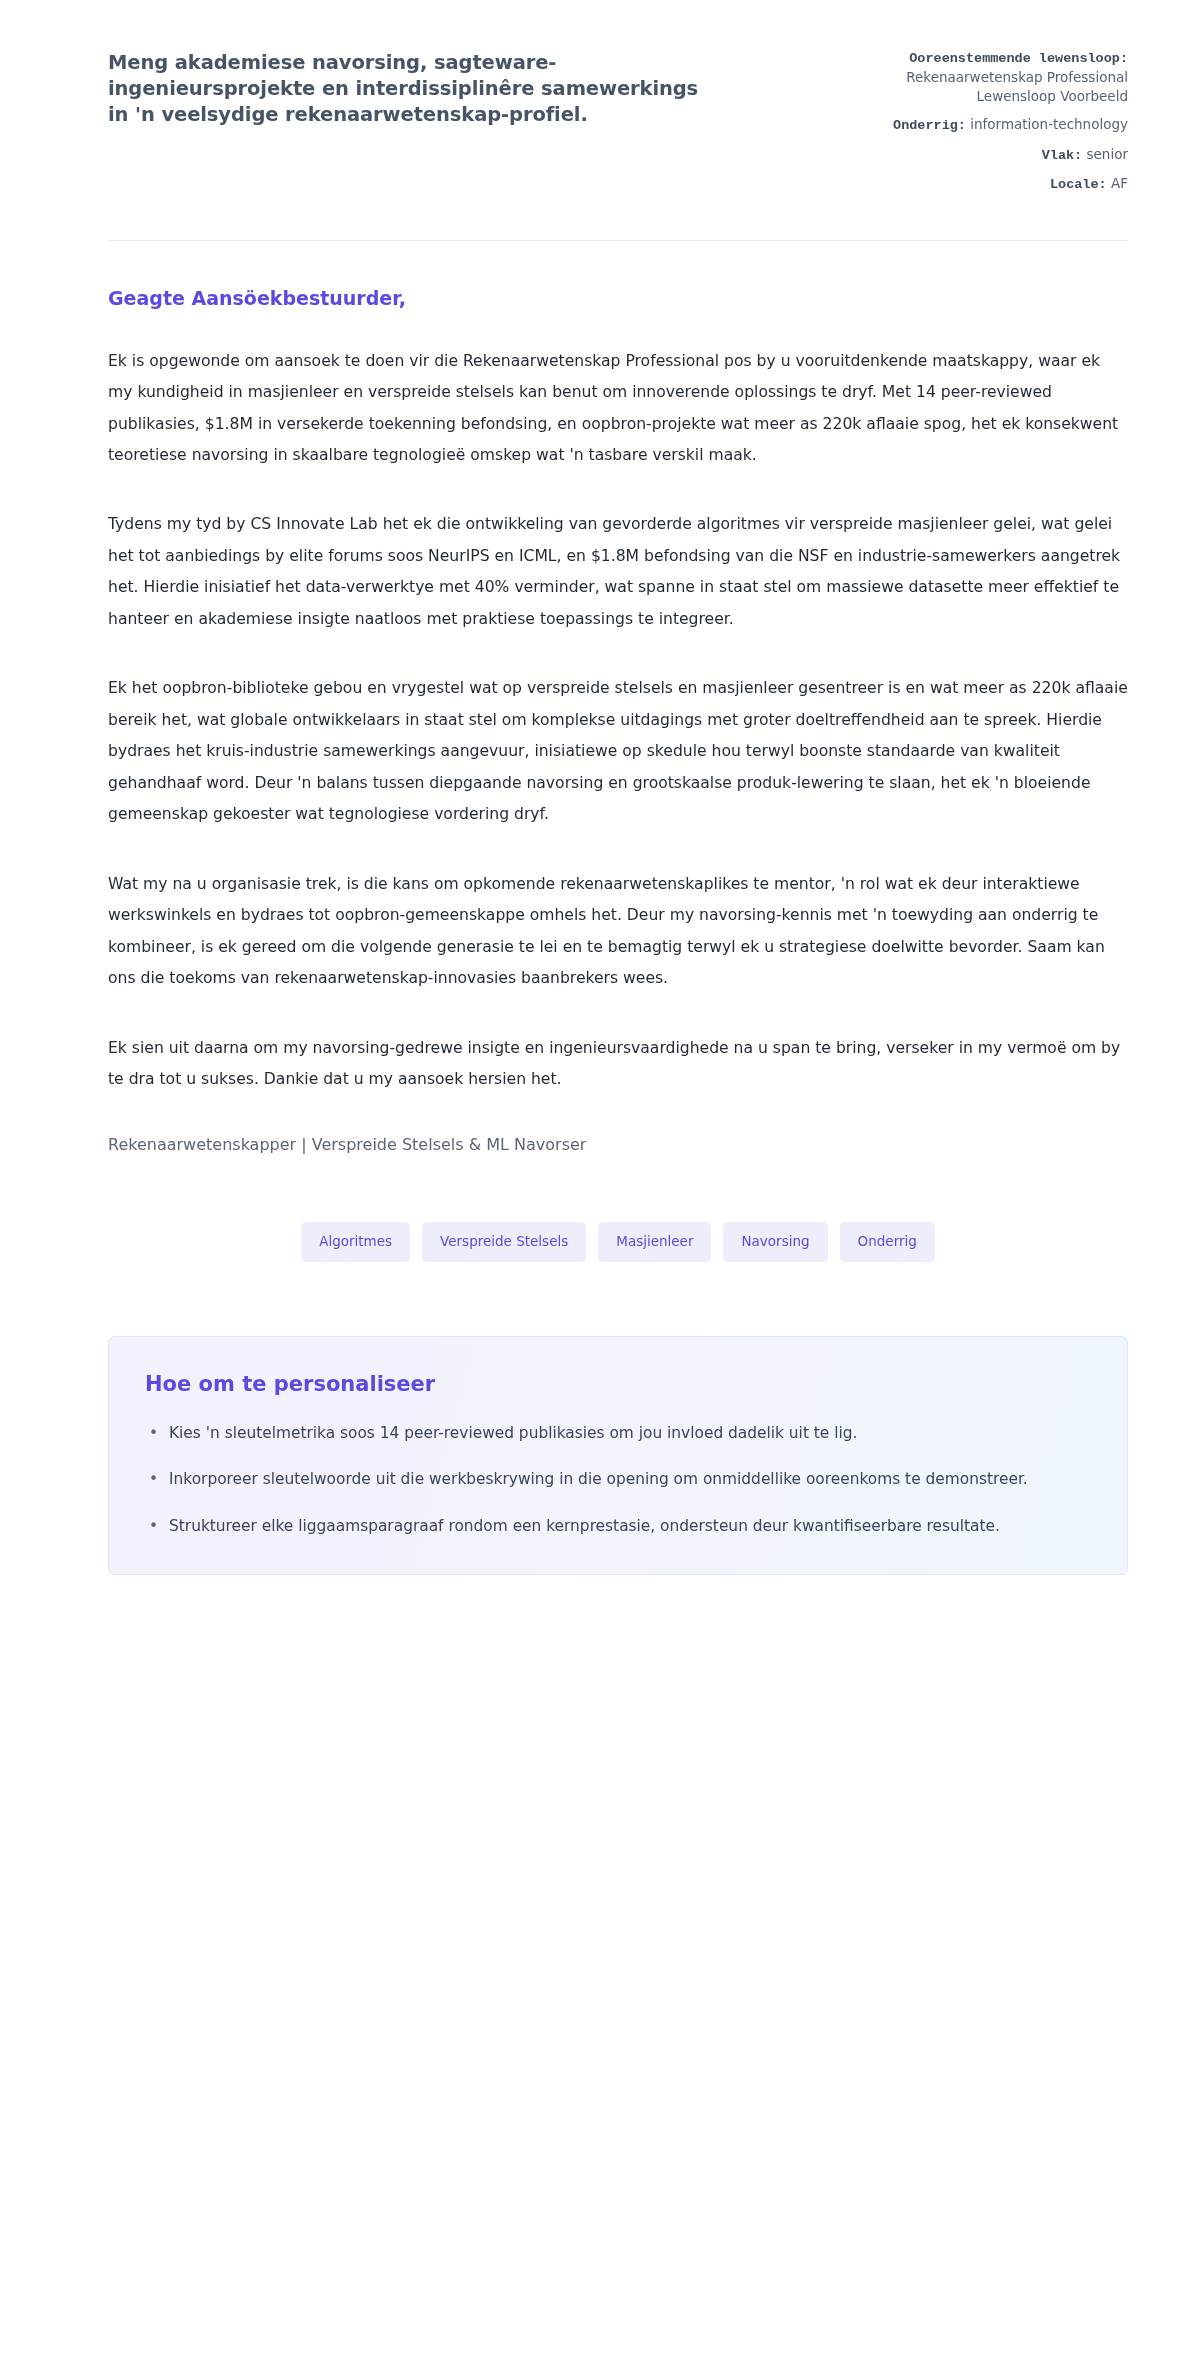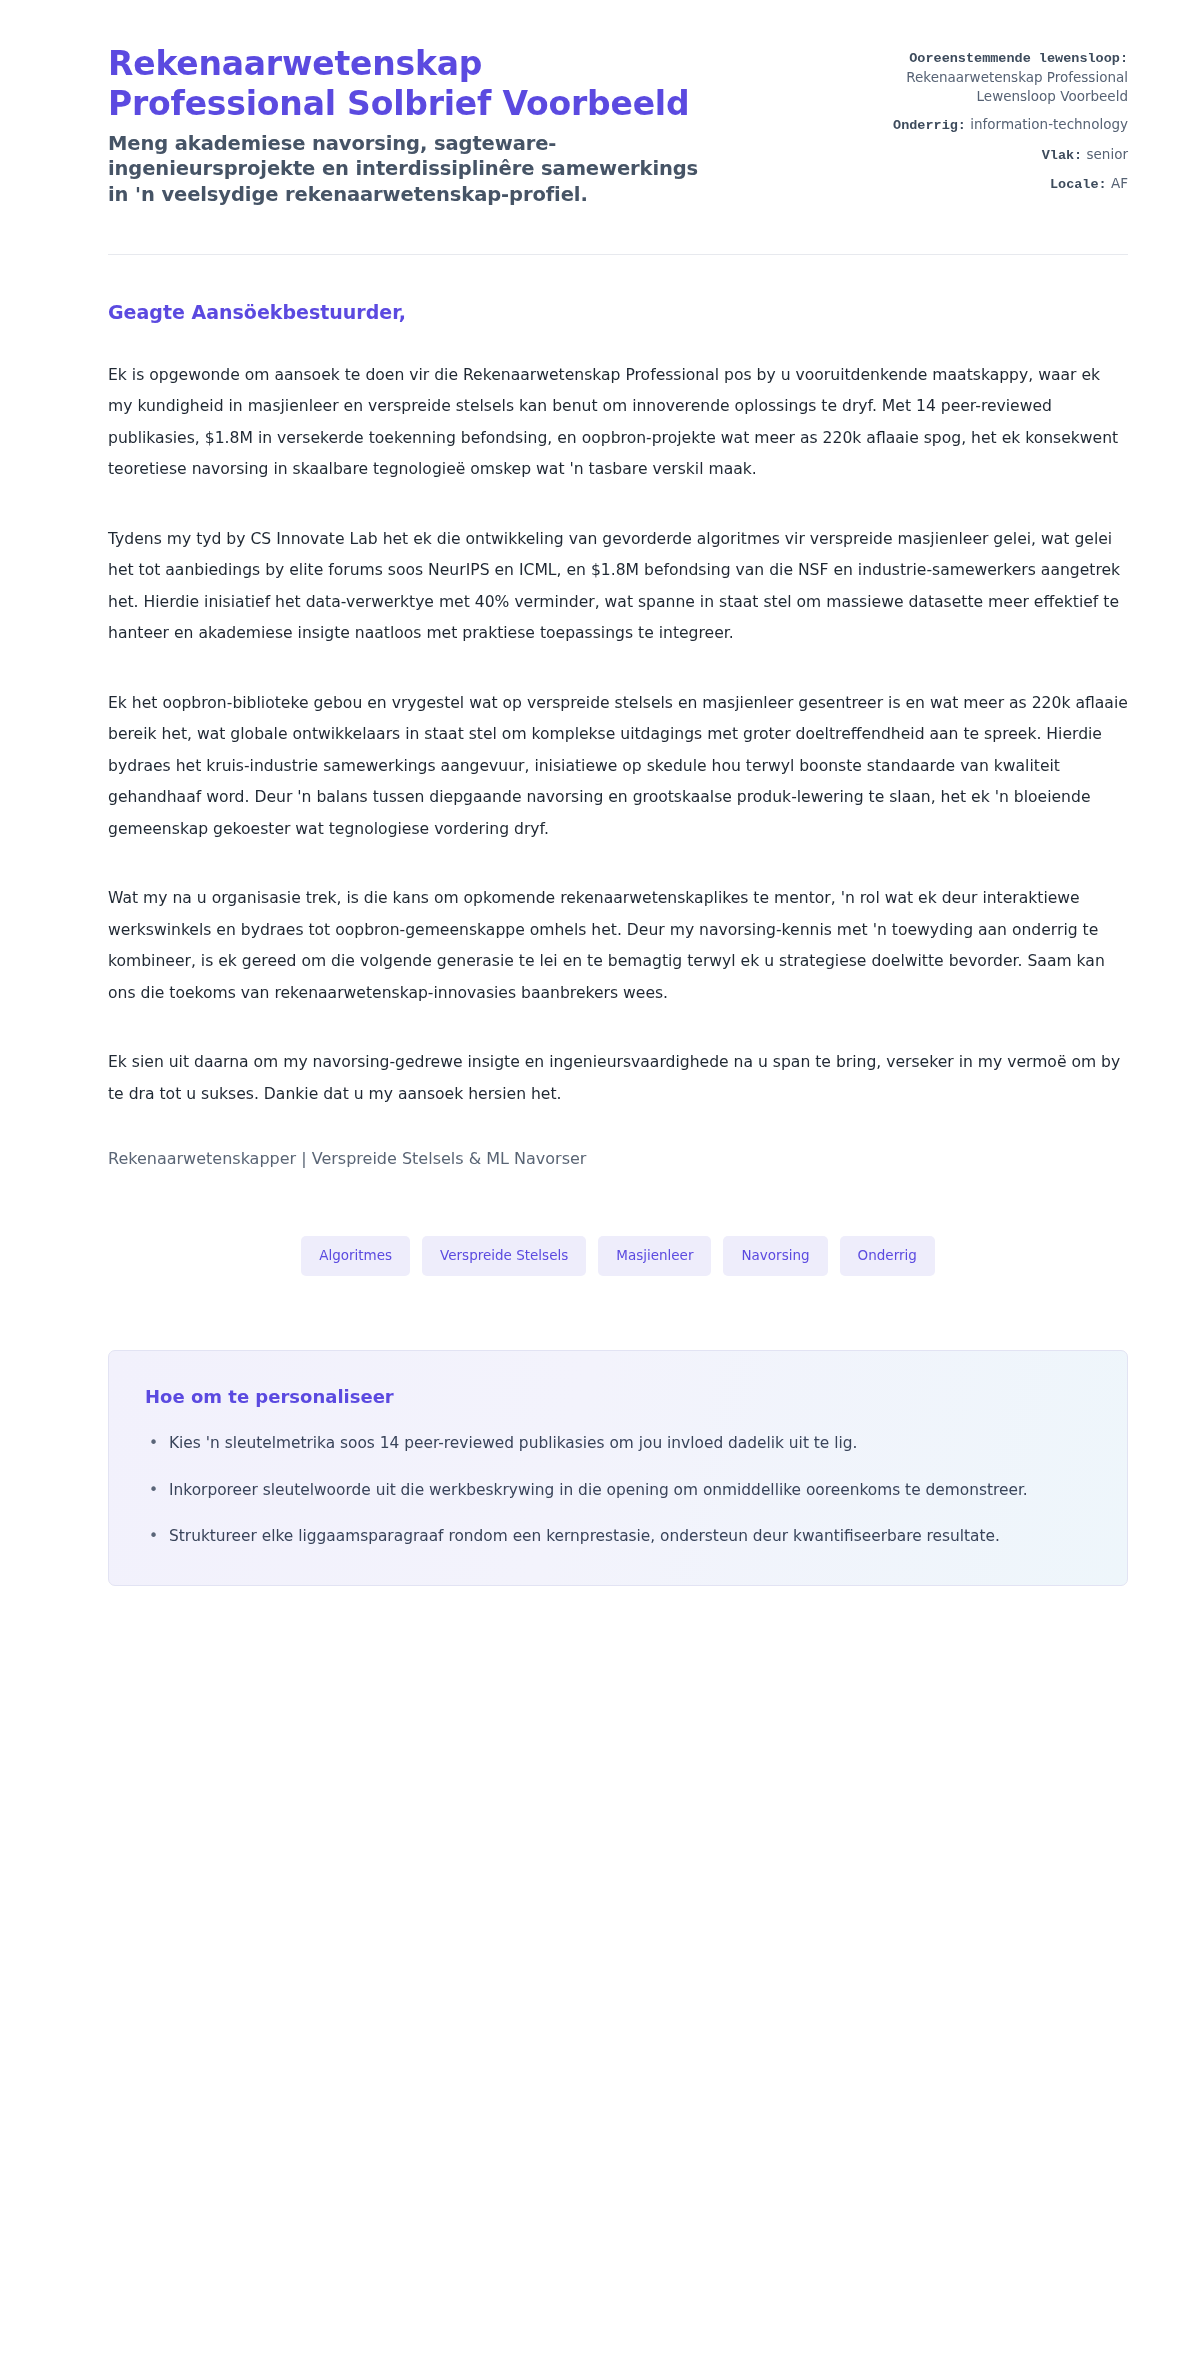--- a/index.html
+++ b/index.html
@@ -122,21 +122,21 @@
   
   .tips {
     margin-top: 74px;
     border: 1px solid #e2e3f3;
     border-radius: 7px;
     background: linear-gradient(105deg, #f2f1fc 0%, #f3f3fc 45%, #eef6fb 100%);
     padding: 34px 40px 34px 36px;
   }
   .tips-title {
     margin: 0 0 22px 0;
-    font-size: 18px;
+    font-size: 21px;
     font-weight: 700;
     color: #5b4ae0;
     line-height: 1.3;
   }
   .tips-list {
     margin: 0;
     padding: 0;
     list-style: none;
   }
   .tips-list li {
@@ -158,21 +158,20 @@
     line-height: 1.78;
   }
 </style>
 </head>
 <body>
 
 <div class="page">
 
   <header class="header">
     <div class="header-left">
-      <h1 class="doc-title">Rekenaarwetenskap Professional Solbrief Voorbeeld</h1>
       <p class="doc-subtitle">Meng akademiese navorsing, sagteware-ingenieursprojekte en interdissiplinêre samewerkings in 'n veelsydige rekenaarwetenskap-profiel.</p>
     </div>
     <aside class="header-right">
       <div class="meta-row">
         <span class="meta-label">Ooreenstemmende lewensloop:</span>
         <span class="meta-value">Rekenaarwetenskap Professional Lewensloop Voorbeeld</span>
       </div>
       <div class="meta-row">
         <span class="meta-label">Onderrig:</span>
         <span class="meta-value">information-technology</span>

